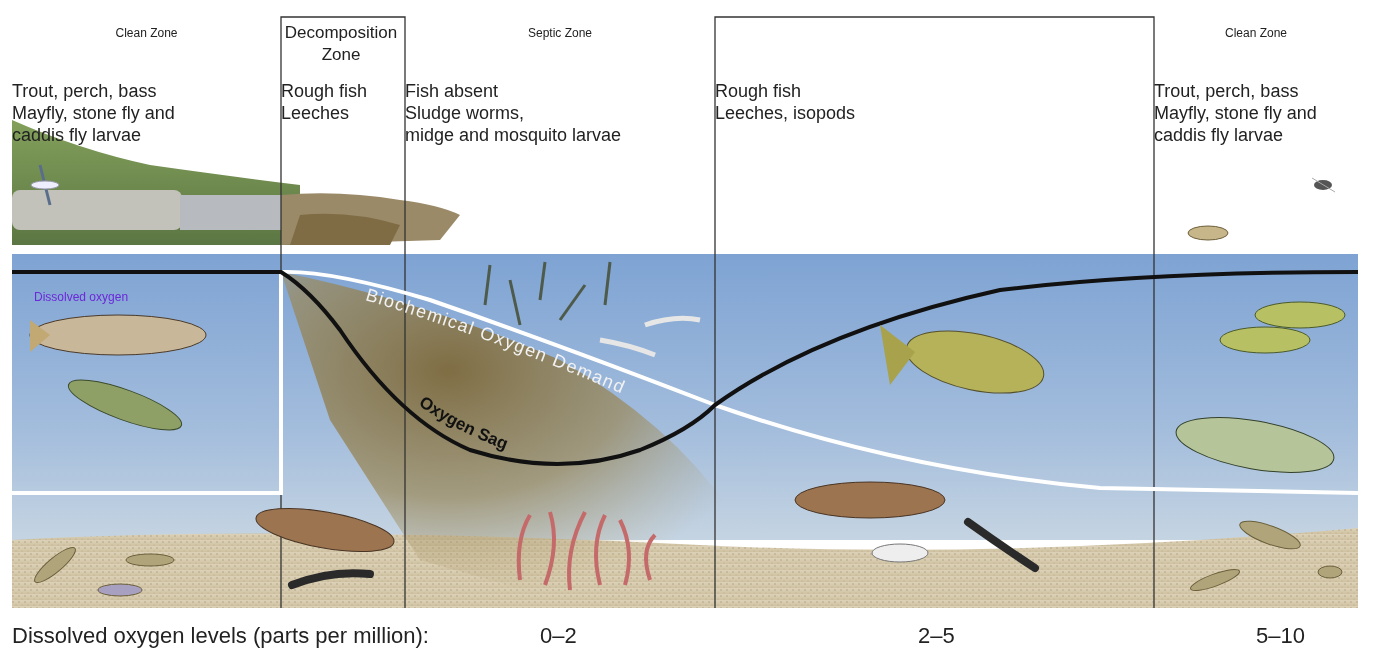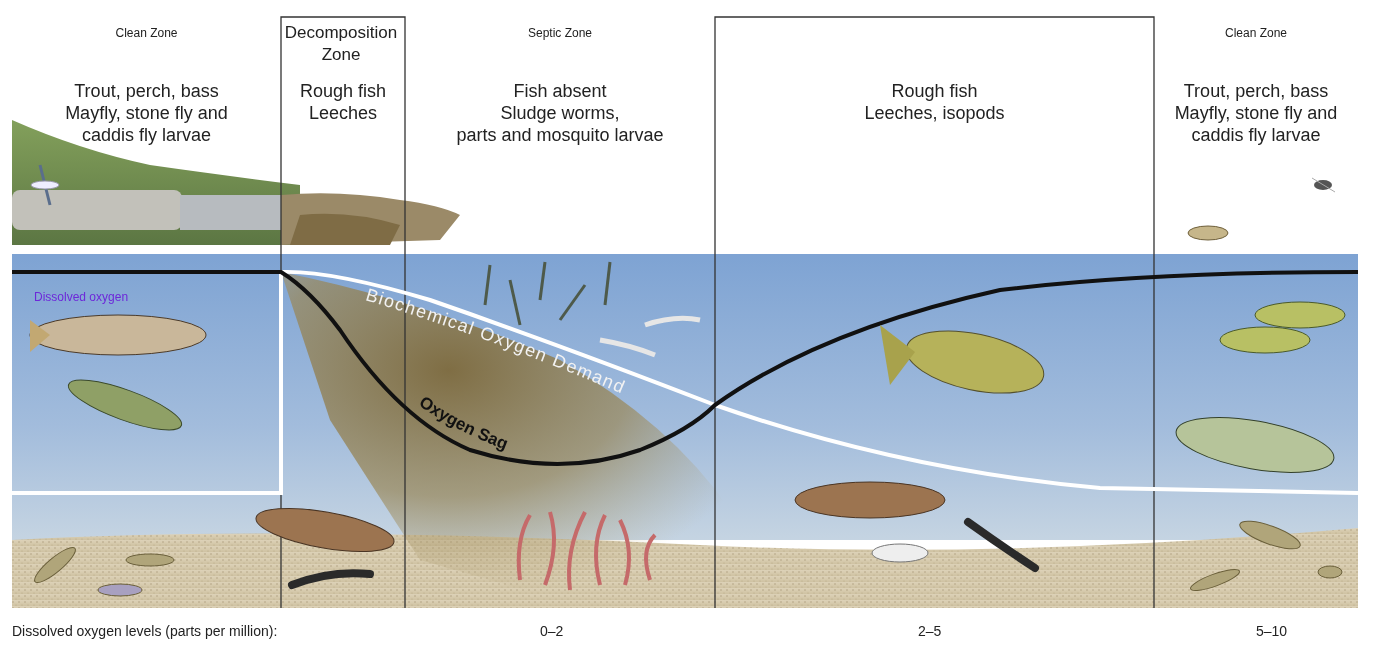--- a/index.html
+++ b/index.html
@@ -1,22 +1,22 @@
 <!DOCTYPE html>
 <html><head>
 <meta charset="utf-8">
 <style>
   html, body { margin: 0; padding: 0; background: #ffffff; }
   body { width: 1379px; height: 658px; position: relative; overflow: hidden;
          font-family: "Liberation Sans", sans-serif; color: #1e1e1e; }
   .stage { position: absolute; left: 0; top: 0; width: 1379px; height: 658px; }
   .zone-title { position: absolute; text-align: center; font-size: 12px; line-height: 22px; color: #222; }
-  .zone-desc { position: absolute; text-align: center; font-size: 18px; line-height: 22px; color: #222; white-space: pre-line; }
+  .zone-desc { position: absolute; text-align: left; font-size: 18px; line-height: 22px; color: #222; white-space: pre-line; }
   .label-do { position: absolute; left: 34px; top: 290px; font-size: 12px; color: #6d28d9; }
-  .footer-label { position: absolute; top: 623px; font-size: 14px; color: #222; }
+  .footer-label { position: absolute; top: 623px; font-size: 22px; color: #222; }
   svg { position: absolute; left: 0; top: 0; }
 </style>
 </head>
 <body>
 
 <div class="stage">
 
   <svg width="1379" height="658" viewBox="0 0 1379 658">
     <defs>
       <linearGradient id="water" x1="0" y1="0" x2="0" y2="1">
@@ -154,21 +154,21 @@
   <div class="zone-title" style="left:405px; top:22px; width:310px;">Septic Zone</div>
   <div class="zone-title" style="left:1154px; top:22px; width:204px;">Clean Zone</div>
 
   <div class="zone-desc" style="left:12px; top:80px; width:269px;">Trout, perch, bass
 Mayfly, stone fly and
 caddis fly larvae</div>
   <div class="zone-desc" style="left:281px; top:80px; width:124px;">Rough fish
 Leeches</div>
   <div class="zone-desc" style="left:405px; top:80px; width:310px;">Fish absent
 Sludge worms,
-parts and mosquito larvae</div>
+midge and mosquito larvae</div>
   <div class="zone-desc" style="left:715px; top:80px; width:439px;">Rough fish
 Leeches, isopods</div>
   <div class="zone-desc" style="left:1154px; top:80px; width:204px;">Trout, perch, bass
 Mayfly, stone fly and
 caddis fly larvae</div>
 
   <div class="label-do">Dissolved oxygen</div>
 
   <div class="footer-label" style="left:12px;">Dissolved oxygen levels (parts per million):</div>
   <div class="footer-label" style="left:540px;">0–2</div>

